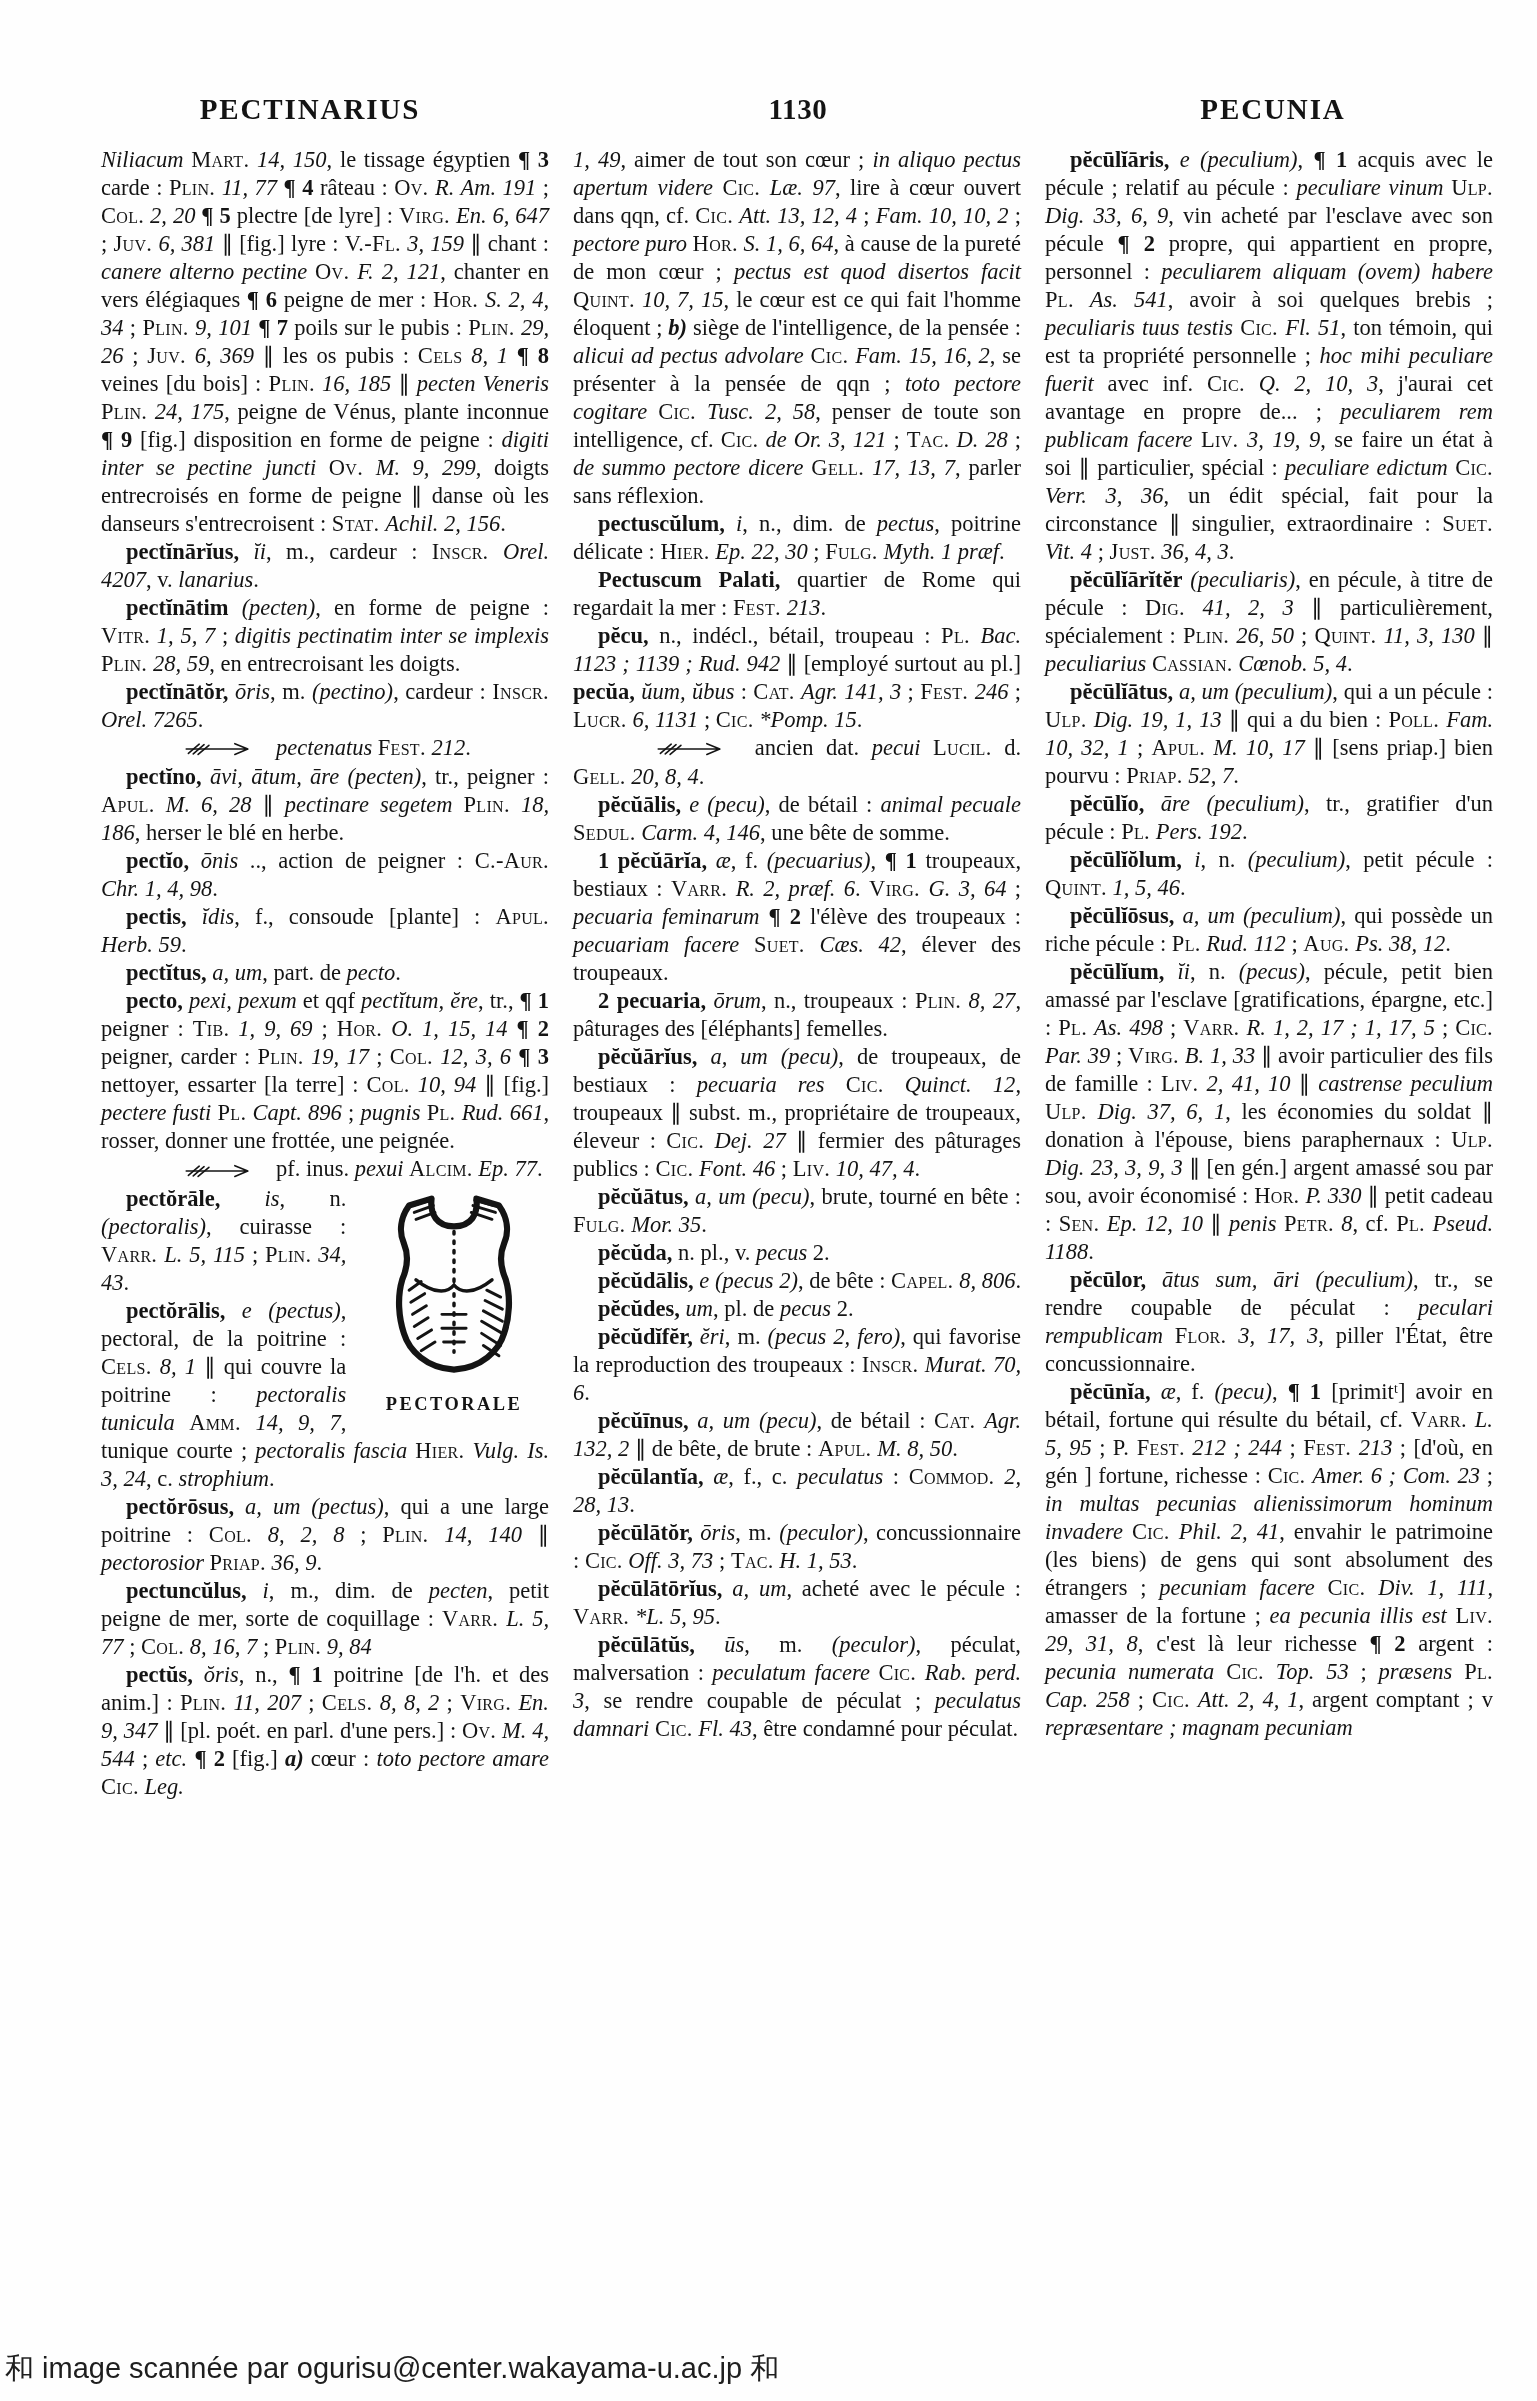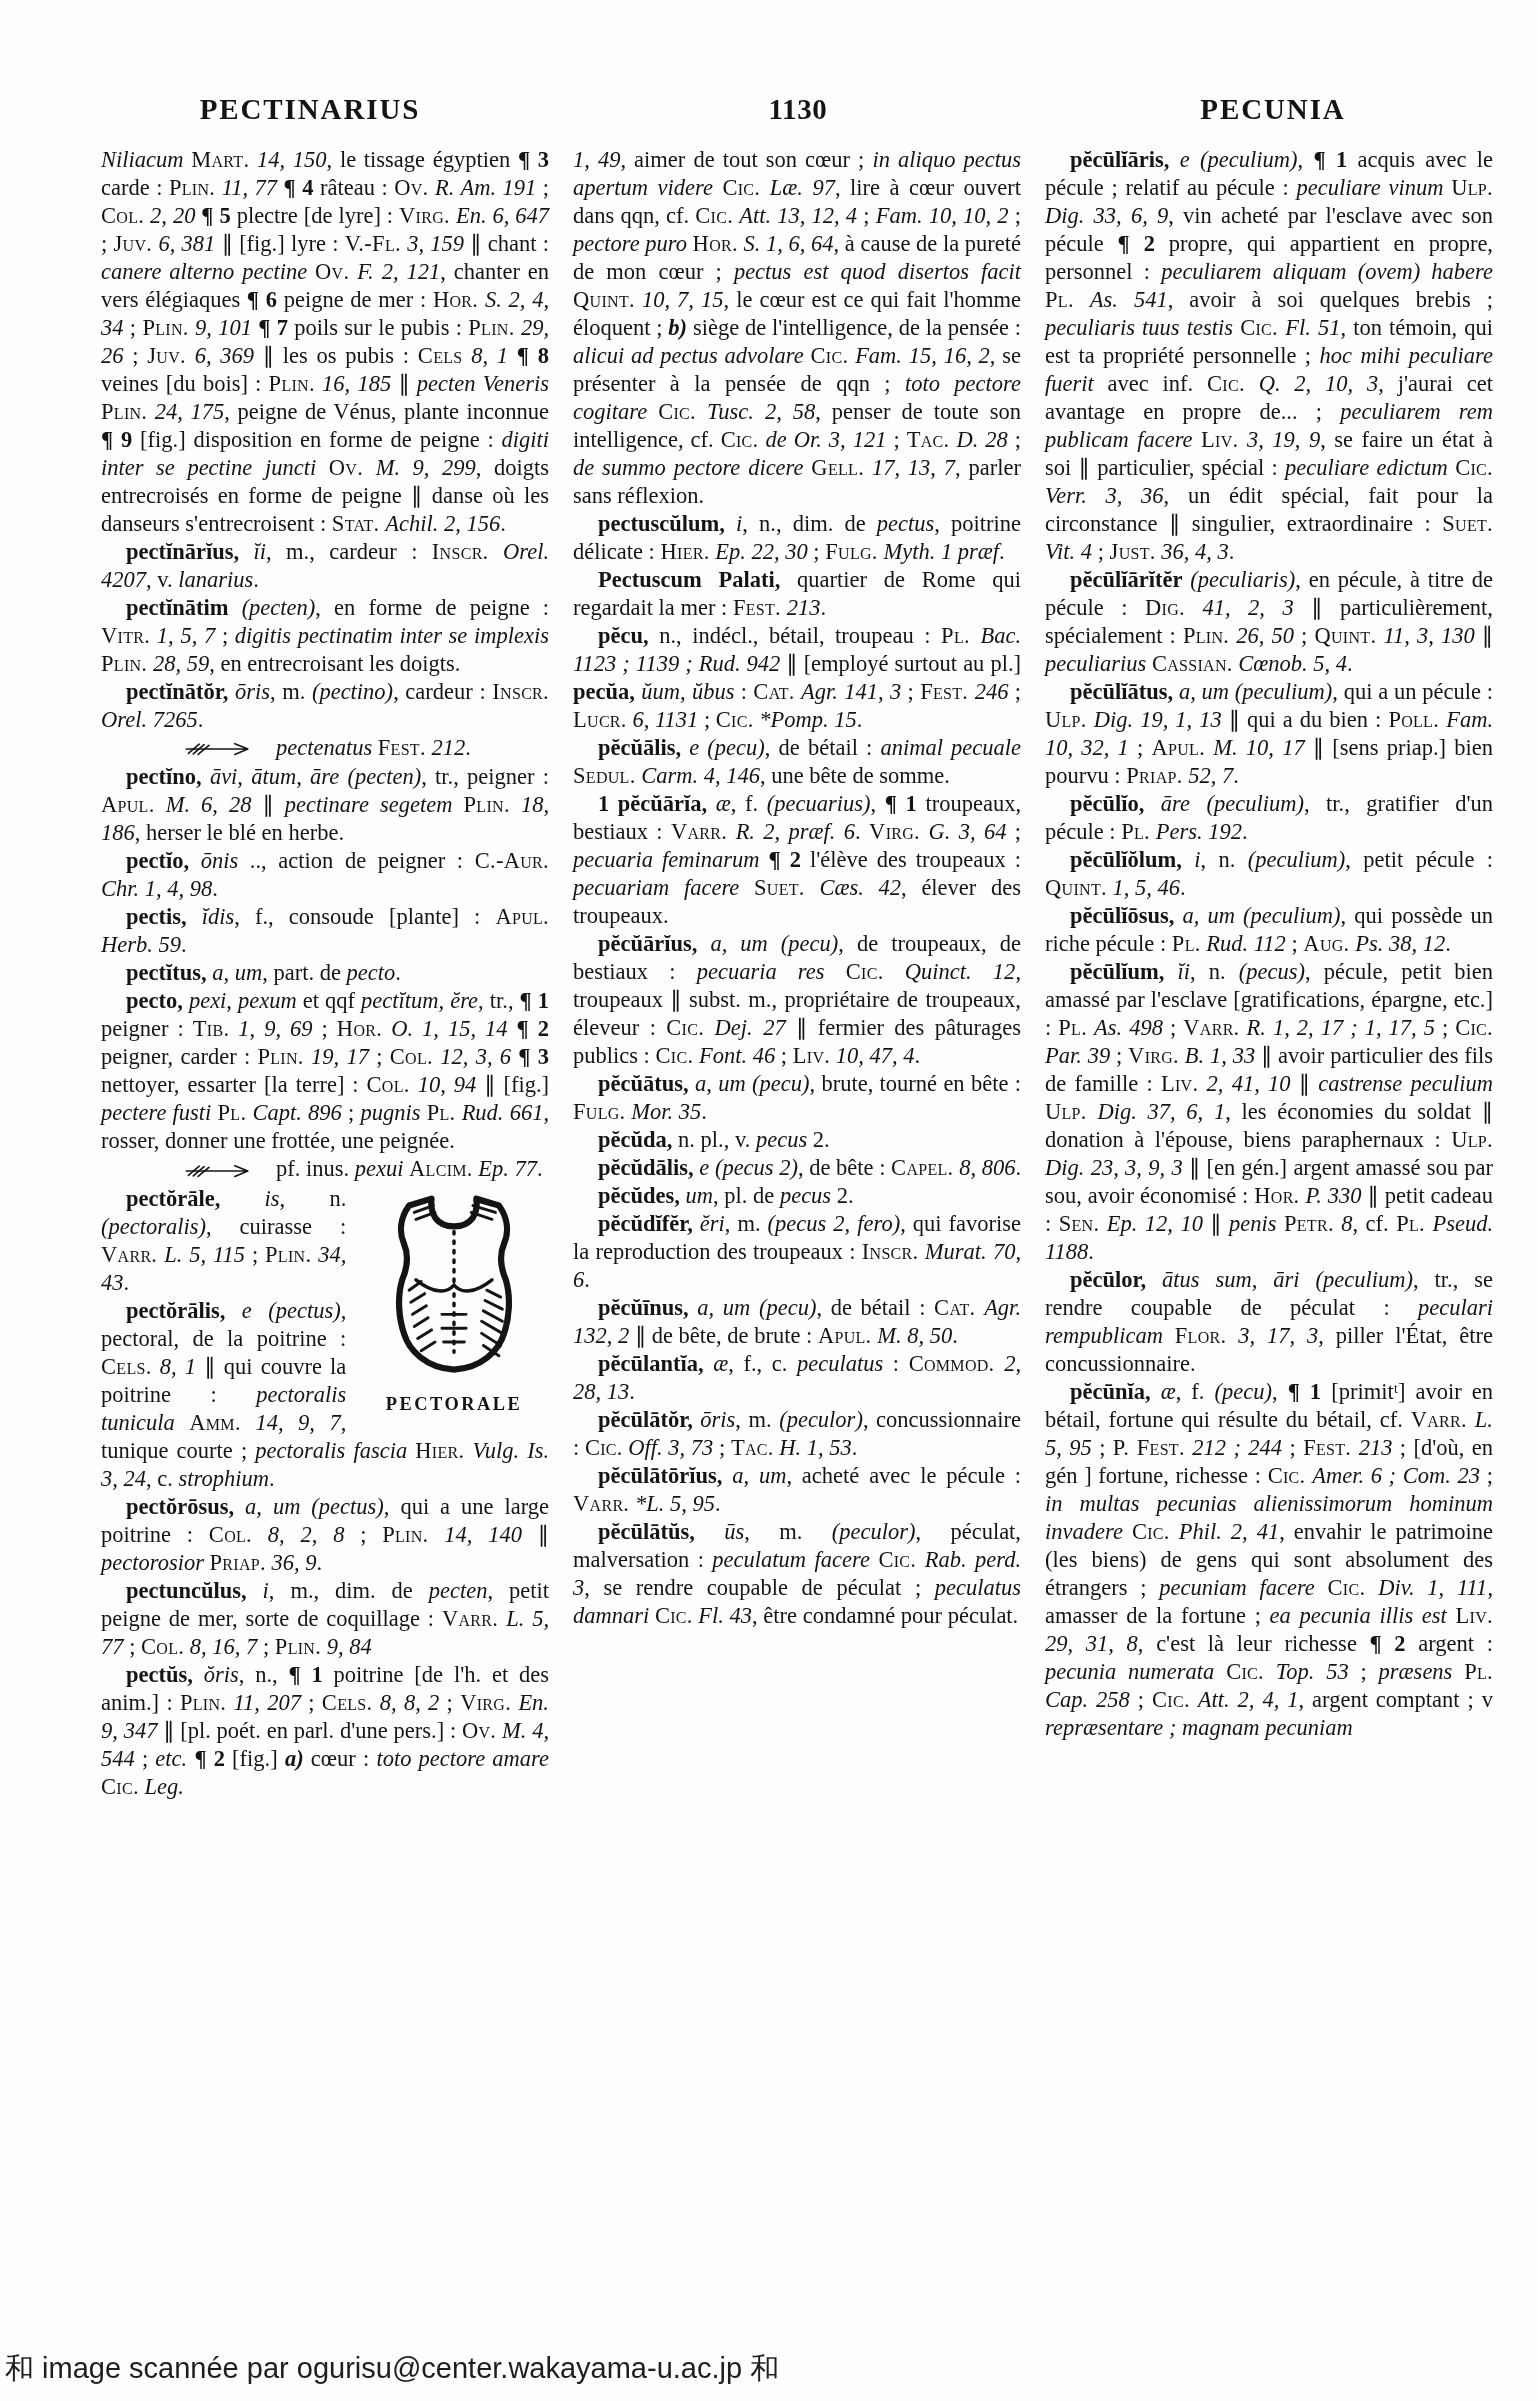--- a/index.html
+++ b/index.html
@@ -95,22 +95,27 @@
         <p class="para entry"><b>pectŏrālis,</b> <i>e (pectus)</i>, pectoral, de la poitrine : <span class="sc">Cels.</span> <i>8, 1</i> ∥ qui couvre la poitrine : <i>pectoralis tunicula</i> <span class="sc">Amm.</span> <i>14, 9, 7</i>, tunique courte ; <i>pectoralis fascia</i> <span class="sc">Hier.</span> <i>Vulg. Is. 3, 24</i>, c. <i>strophium</i>.</p>
         <p class="para entry"><b>pectŏrōsus,</b> <i>a, um (pectus)</i>, qui a une large poitrine : <span class="sc">Col.</span> <i>8, 2, 8</i> ; <span class="sc">Plin.</span> <i>14, 140</i> ∥ <i>pectorosior</i> <span class="sc">Priap.</span> <i>36, 9</i>.</p>
         <p class="para entry"><b>pectuncŭlus,</b> <i>i</i>, m., dim. de <i>pecten</i>, petit peigne de mer, sorte de coquillage : <span class="sc">Varr.</span> <i>L. 5, 77</i> ; <span class="sc">Col.</span> <i>8, 16, 7</i> ; <span class="sc">Plin.</span> <i>9, 84</i></p>
         <p class="para entry"><b>pectŭs,</b> <i>ŏris</i>, n., <b>¶ 1</b> poitrine [de l'h. et des anim.] : <span class="sc">Plin.</span> <i>11, 207</i> ; <span class="sc">Cels.</span> <i>8, 8, 2</i> ; <span class="sc">Virg.</span> <i>En. 9, 347</i> ∥ [pl. poét. en parl. d'une pers.] : <span class="sc">Ov.</span> <i>M. 4, 544</i> ; <i>etc.</i> <b>¶ 2</b> [fig.] <b><i>a)</i></b> cœur : <i>toto pectore amare</i> <span class="sc">Cic.</span> <i>Leg.</i></p>
       </div>
     <div class="col">
         <p class="para cont"><i>1, 49</i>, aimer de tout son cœur ; <i>in aliquo pectus apertum videre</i> <span class="sc">Cic.</span> <i>Læ. 97</i>, lire à cœur ouvert dans qqn, cf. <span class="sc">Cic.</span> <i>Att. 13, 12, 4</i> ; <i>Fam. 10, 10, 2</i> ; <i>pectore puro</i> <span class="sc">Hor.</span> <i>S. 1, 6, 64</i>, à cause de la pureté de mon cœur ; <i>pectus est quod disertos facit</i> <span class="sc">Quint.</span> <i>10, 7, 15</i>, le cœur est ce qui fait l'homme éloquent ; <b><i>b)</i></b> siège de l'intelligence, de la pensée : <i>alicui ad pectus advolare</i> <span class="sc">Cic.</span> <i>Fam. 15, 16, 2</i>, se présenter à la pensée de qqn ; <i>toto pectore cogitare</i> <span class="sc">Cic.</span> <i>Tusc. 2, 58</i>, penser de toute son intelligence, cf. <span class="sc">Cic.</span> <i>de Or. 3, 121</i> ; <span class="sc">Tac.</span> <i>D. 28</i> ; <i>de summo pectore dicere</i> <span class="sc">Gell.</span> <i>17, 13, 7</i>, parler sans réflexion.</p>
         <p class="para entry"><b>pectuscŭlum,</b> <i>i</i>, n., dim. de <i>pectus</i>, poitrine délicate : <span class="sc">Hier.</span> <i>Ep. 22, 30</i> ; <span class="sc">Fulg.</span> <i>Myth. 1 præf</i>.</p>
         <p class="para entry"><b>Pectuscum Palati,</b> quartier de Rome qui regardait la mer : <span class="sc">Fest.</span> <i>213</i>.</p>
         <p class="para entry"><b>pĕcu,</b> n., indécl., bétail, troupeau : <span class="sc">Pl.</span> <i>Bac. 1123 ; 1139 ; Rud. 942</i> ∥ [employé surtout au pl.] <b>pecŭa,</b> <i>ŭum, ŭbus</i> : <span class="sc">Cat.</span> <i>Agr. 141, 3</i> ; <span class="sc">Fest.</span> <i>246</i> ; <span class="sc">Lucr.</span> <i>6, 1131</i> ; <span class="sc">Cic.</span> <i>*Pomp. 15</i>.</p>
+        <p class="para note"><span class="arrow"><svg viewBox="0 0 150 26">
+              <path d="M6 14 H120 M120 14 L96 4 M120 14 L96 24"></path>
+              <path d="M10 22 L30 5 M19 23 L39 6 M28 24 L48 7"></path>
+            </svg></span> ancien dat. <i>pecui</i> <span class="sc">Lucil.</span> d. <span class="sc">Gell.</span> <i>20, 8, 4</i>.</p>
         <p class="para entry"><b>pĕcŭālis,</b> <i>e (pecu)</i>, de bétail : <i>animal pecuale</i> <span class="sc">Sedul.</span> <i>Carm. 4, 146</i>, une bête de somme.</p>
         <p class="para entry"><b>1 pĕcŭārĭa,</b> <i>æ</i>, f. <i>(pecuarius)</i>, <b>¶ 1</b> troupeaux, bestiaux : <span class="sc">Varr.</span> <i>R. 2, præf. 6</i>. <span class="sc">Virg.</span> <i>G. 3, 64</i> ; <i>pecuaria feminarum</i> <b>¶ 2</b> l'élève des troupeaux : <i>pecuariam facere</i> <span class="sc">Suet.</span> <i>Cæs. 42</i>, élever des troupeaux.</p>
+        <p class="para entry"><b>2 pecuaria,</b> <i>ōrum</i>, n., troupeaux : <span class="sc">Plin.</span> <i>8, 27</i>, pâturages des [éléphants] femelles.</p>
         <p class="para entry"><b>pĕcŭārĭus,</b> <i>a, um (pecu)</i>, de troupeaux, de bestiaux : <i>pecuaria res</i> <span class="sc">Cic.</span> <i>Quinct. 12</i>, troupeaux ∥ subst. m., propriétaire de troupeaux, éleveur : <span class="sc">Cic.</span> <i>Dej. 27</i> ∥ fermier des pâturages publics : <span class="sc">Cic.</span> <i>Font. 46</i> ; <span class="sc">Liv.</span> <i>10, 47, 4</i>.</p>
         <p class="para entry"><b>pĕcŭātus,</b> <i>a, um (pecu)</i>, brute, tourné en bête : <span class="sc">Fulg.</span> <i>Mor. 35</i>.</p>
         <p class="para entry"><b>pĕcŭda,</b> n. pl., v. <i>pecus</i> 2.</p>
         <p class="para entry"><b>pĕcŭdālis,</b> <i>e (pecus 2)</i>, de bête : <span class="sc">Capel.</span> <i>8, 806</i>.</p>
         <p class="para entry"><b>pĕcŭdes,</b> <i>um</i>, pl. de <i>pecus</i> 2.</p>
         <p class="para entry"><b>pĕcŭdĭfĕr,</b> <i>ĕri</i>, m. <i>(pecus 2, fero)</i>, qui favorise la reproduction des troupeaux : <span class="sc">Inscr.</span> <i>Murat. 70, 6</i>.</p>
         <p class="para entry"><b>pĕcŭīnus,</b> <i>a, um (pecu)</i>, de bétail : <span class="sc">Cat.</span> <i>Agr. 132, 2</i> ∥ de bête, de brute : <span class="sc">Apul.</span> <i>M. 8, 50</i>.</p>
         <p class="para entry"><b>pĕcūlantĭa,</b> <i>æ</i>, f., c. <i>peculatus</i> : <span class="sc">Commod.</span> <i>2, 28, 13</i>.</p>
         <p class="para entry"><b>pĕcūlātŏr,</b> <i>ōris</i>, m. <i>(peculor)</i>, concussionnaire : <span class="sc">Cic.</span> <i>Off. 3, 73</i> ; <span class="sc">Tac.</span> <i>H. 1, 53</i>.</p>
         <p class="para entry"><b>pĕcūlātōrĭus,</b> <i>a, um</i>, acheté avec le pécule : <span class="sc">Varr.</span> <i>*L. 5, 95</i>.</p>

